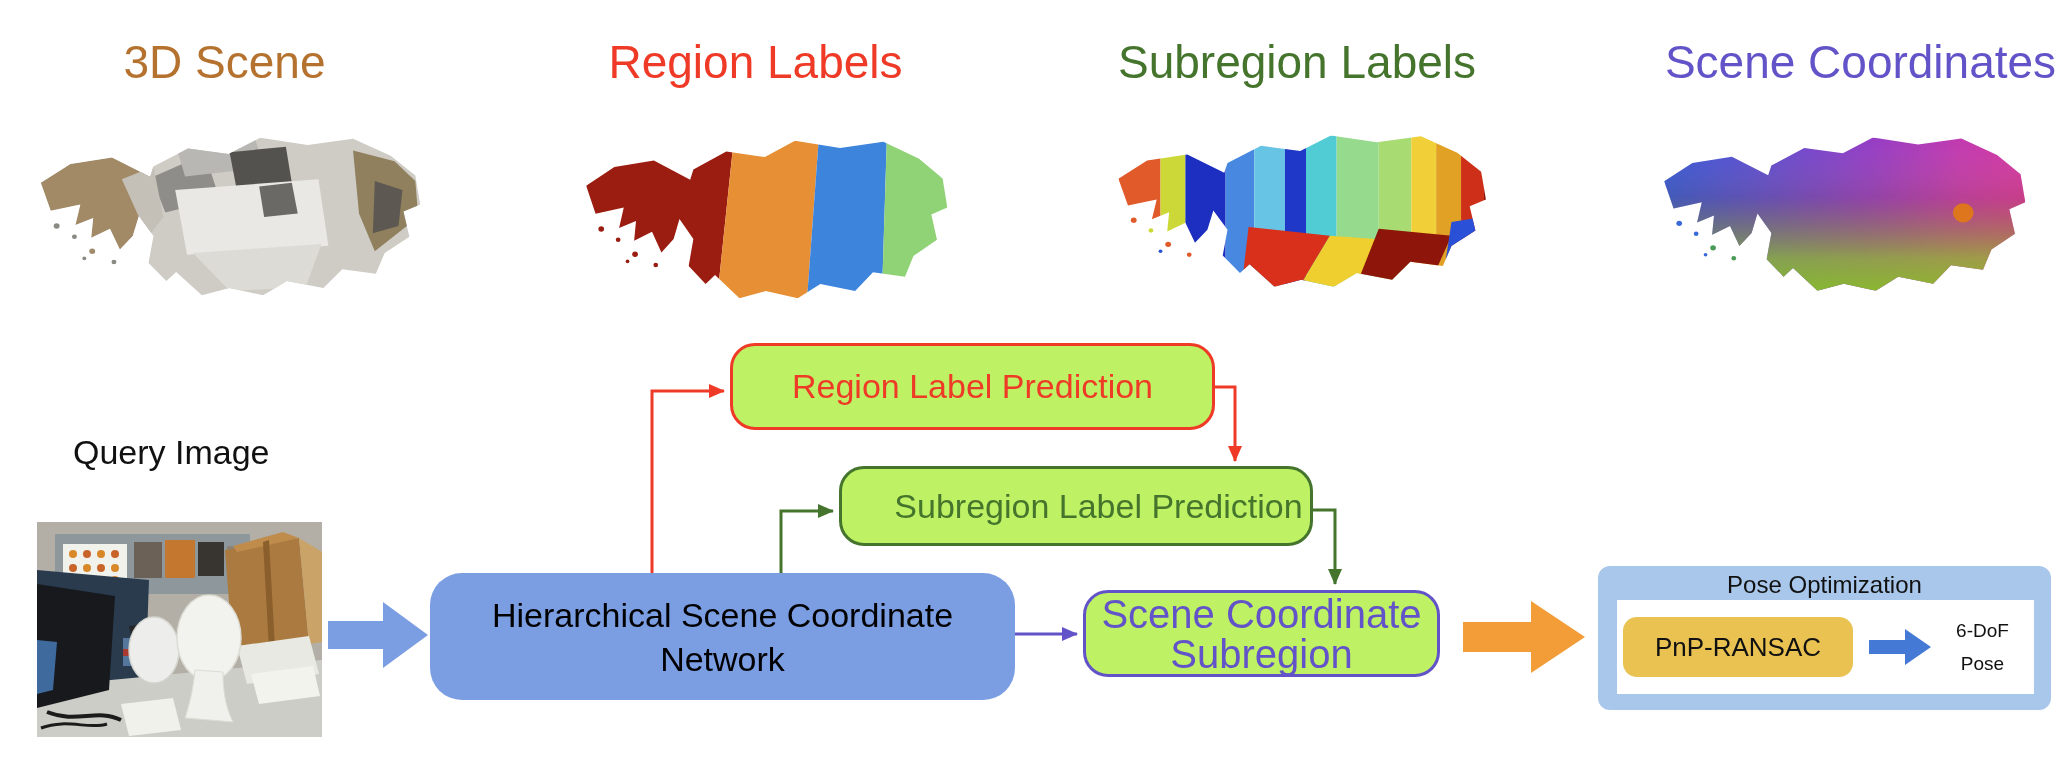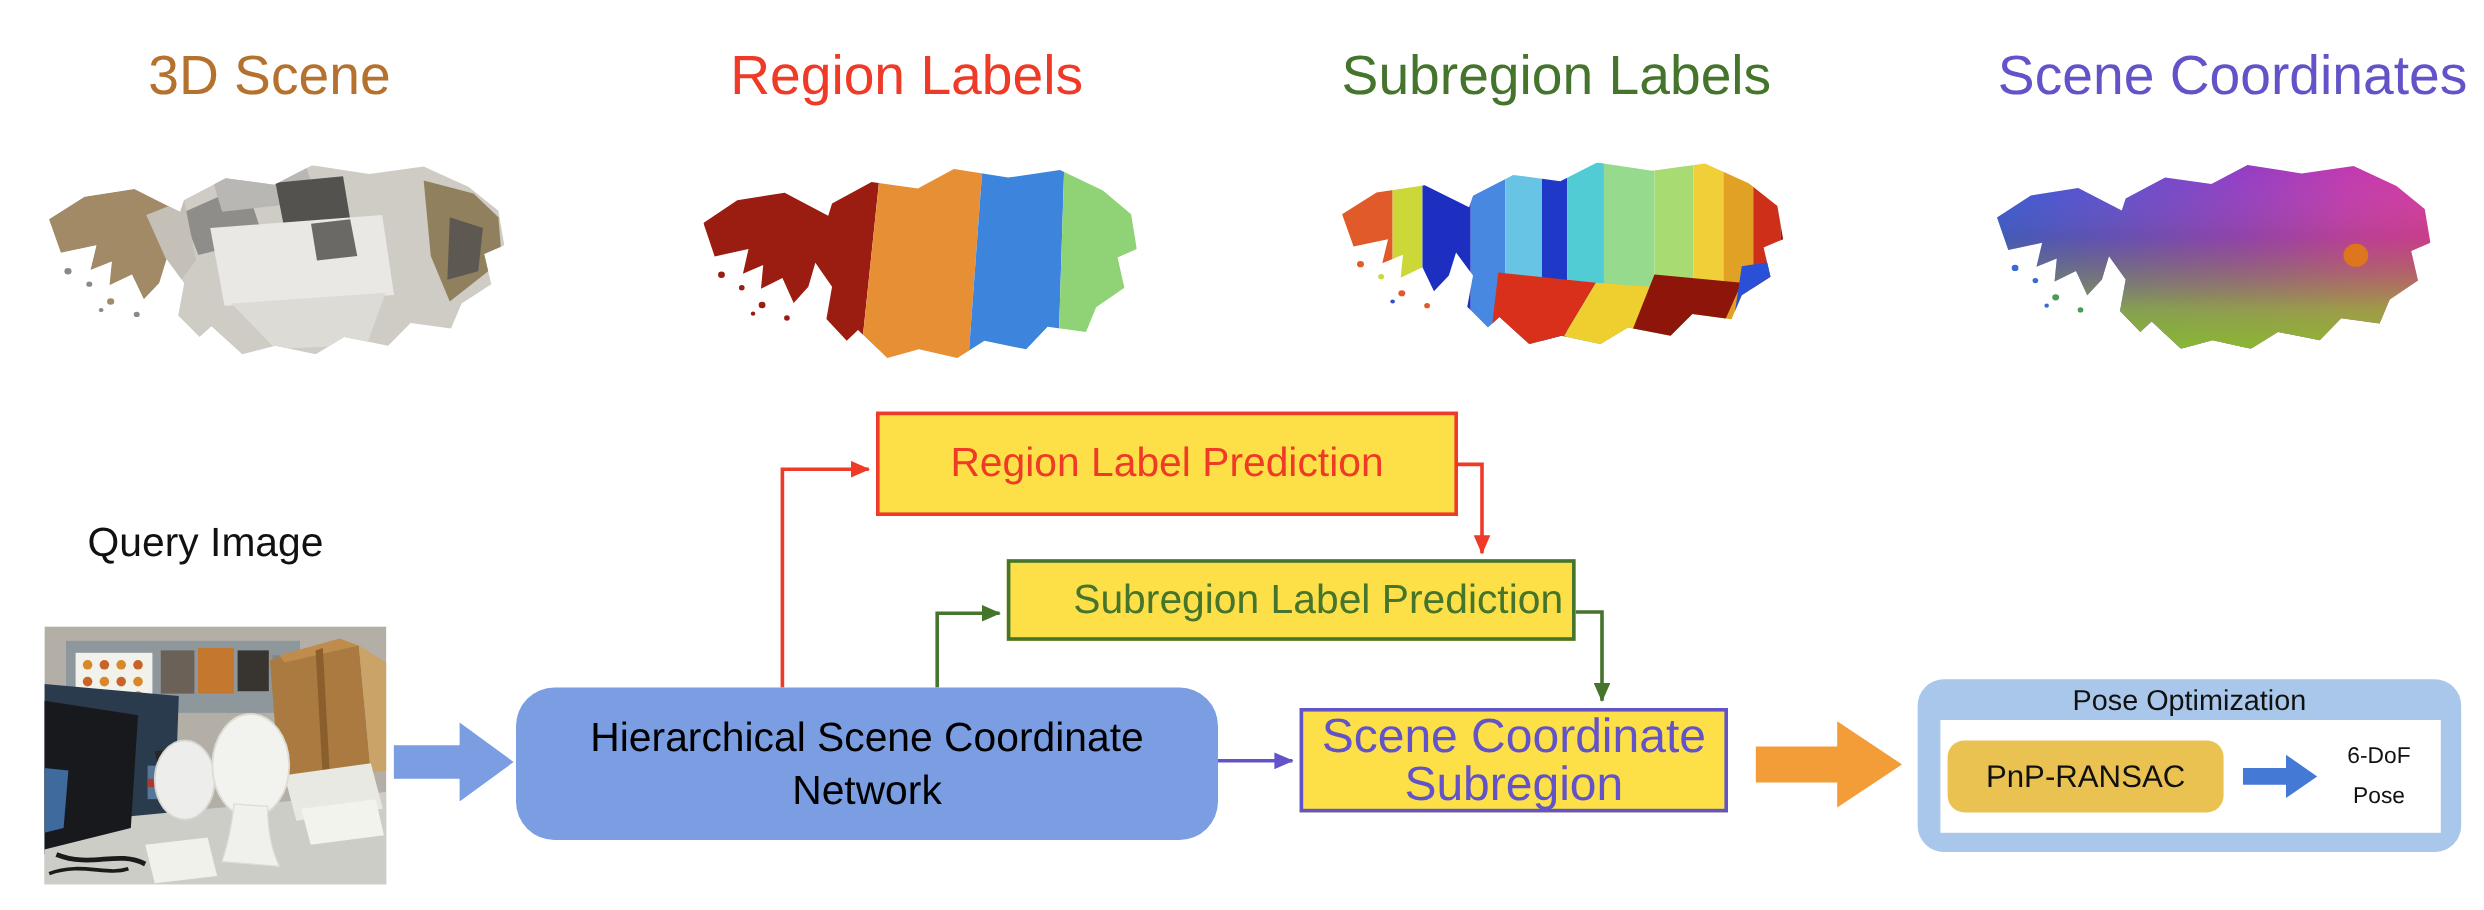--- a/index.html
+++ b/index.html
@@ -9,29 +9,29 @@
                text-align:center;white-space:nowrap;z-index:2;}
   .t-scene{color:#b5722f;} .t-region{color:#ee3a26;} .t-subregion{color:#45742c;} .t-coords{color:#6254c8;}
   .cloud{position:absolute;z-index:1;}
   .cloud svg{width:100%;height:100%;display:block;}
   .query-label{position:absolute;left:73px;top:433px;font-size:34px;color:#111;z-index:2;}
   .photo{position:absolute;left:37px;top:522px;width:285px;height:215px;z-index:2;}
   .photo svg{width:100%;height:100%;display:block;}
   .fat-arrow{position:absolute;z-index:2;}
   .fat-arrow svg{width:100%;height:100%;display:block;}
   .flowbox{position:absolute;display:flex;flex-direction:column;align-items:center;
-           justify-content:center;text-align:center;background:#fde047;z-index:2;box-sizing:border-box;}
+           justify-content:center;text-align:center;background:#bef264;z-index:2;box-sizing:border-box;border-radius:25px;}
   .network-box{left:430px;top:573px;width:585px;height:127px;background:#7b9de2;border-radius:32px;
                color:#000;font-size:34px;line-height:44px;}
   .region-box{left:730px;top:343px;width:485px;height:87px;border:3px solid #ee3a26;color:#ee3a26;font-size:34px;}
-  .subregion-box{left:839px;top:466px;width:474px;height:68px;border:3px solid #45742c;color:#45742c;font-size:34px;padding-left:45px;}
+  .subregion-box{left:839px;top:466px;width:474px;height:80px;border:3px solid #45742c;color:#45742c;font-size:34px;padding-left:45px;}
   .coordinate-box{left:1083px;top:590px;width:357px;height:87px;border:3px solid #6254c8;color:#6254c8;
                   font-size:40px;line-height:40px;}
   .pose-box{position:absolute;left:1598px;top:566px;width:453px;height:144px;background:#a9c7ea;
-            border-radius:22px;z-index:2;}
+            border-radius:12px;z-index:2;}
   .pose-title{position:absolute;left:0;top:5px;width:100%;text-align:center;font-size:24px;color:#111;}
   .pose-inner{position:absolute;left:19px;top:34px;width:417px;height:94px;background:#ffffff;
               display:flex;align-items:center;box-sizing:border-box;padding:0 10px 0 6px;}
   .pnp-chip{width:230px;height:60px;background:#e9c252;border-radius:14px;display:flex;align-items:center;
             justify-content:center;font-size:26px;color:#111;flex:none;}
   .pose-arrow{width:62px;height:36px;margin:0 10px 0 16px;flex:none;}
   .pose-arrow svg{width:100%;height:100%;display:block;}
   .pose-result{flex:1;text-align:center;font-size:19px;line-height:33px;color:#111;}
   #connectors{position:absolute;left:0;top:0;width:2070px;height:758px;z-index:1;pointer-events:none;}
 </style>

